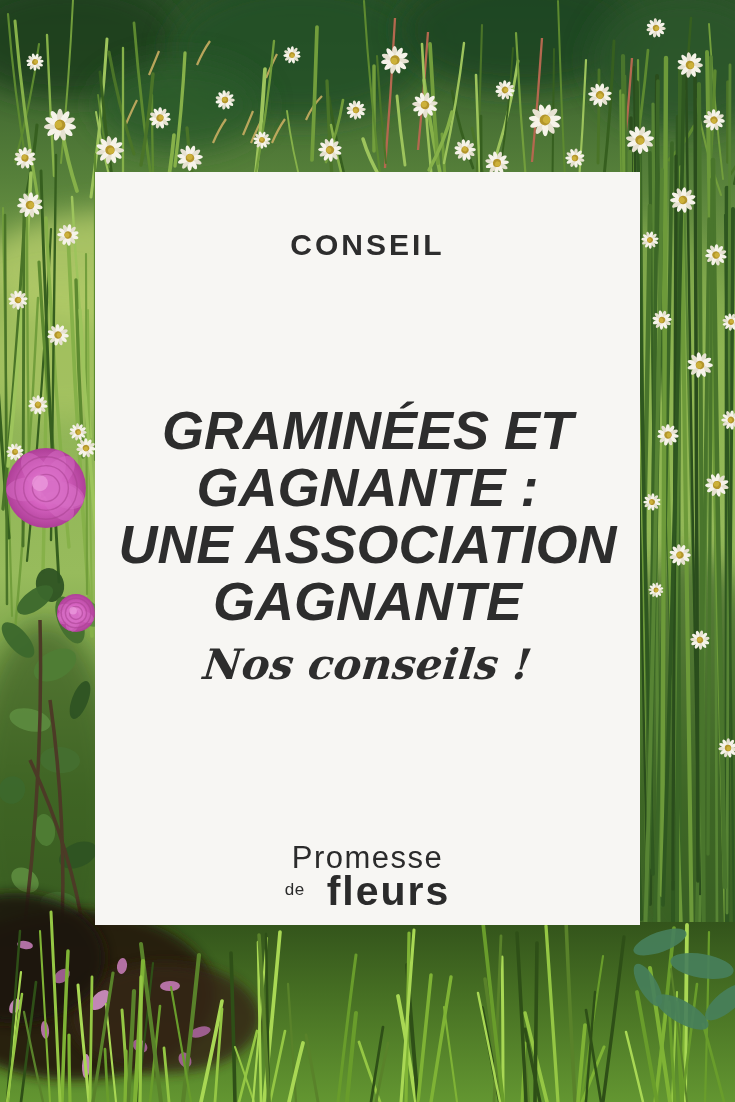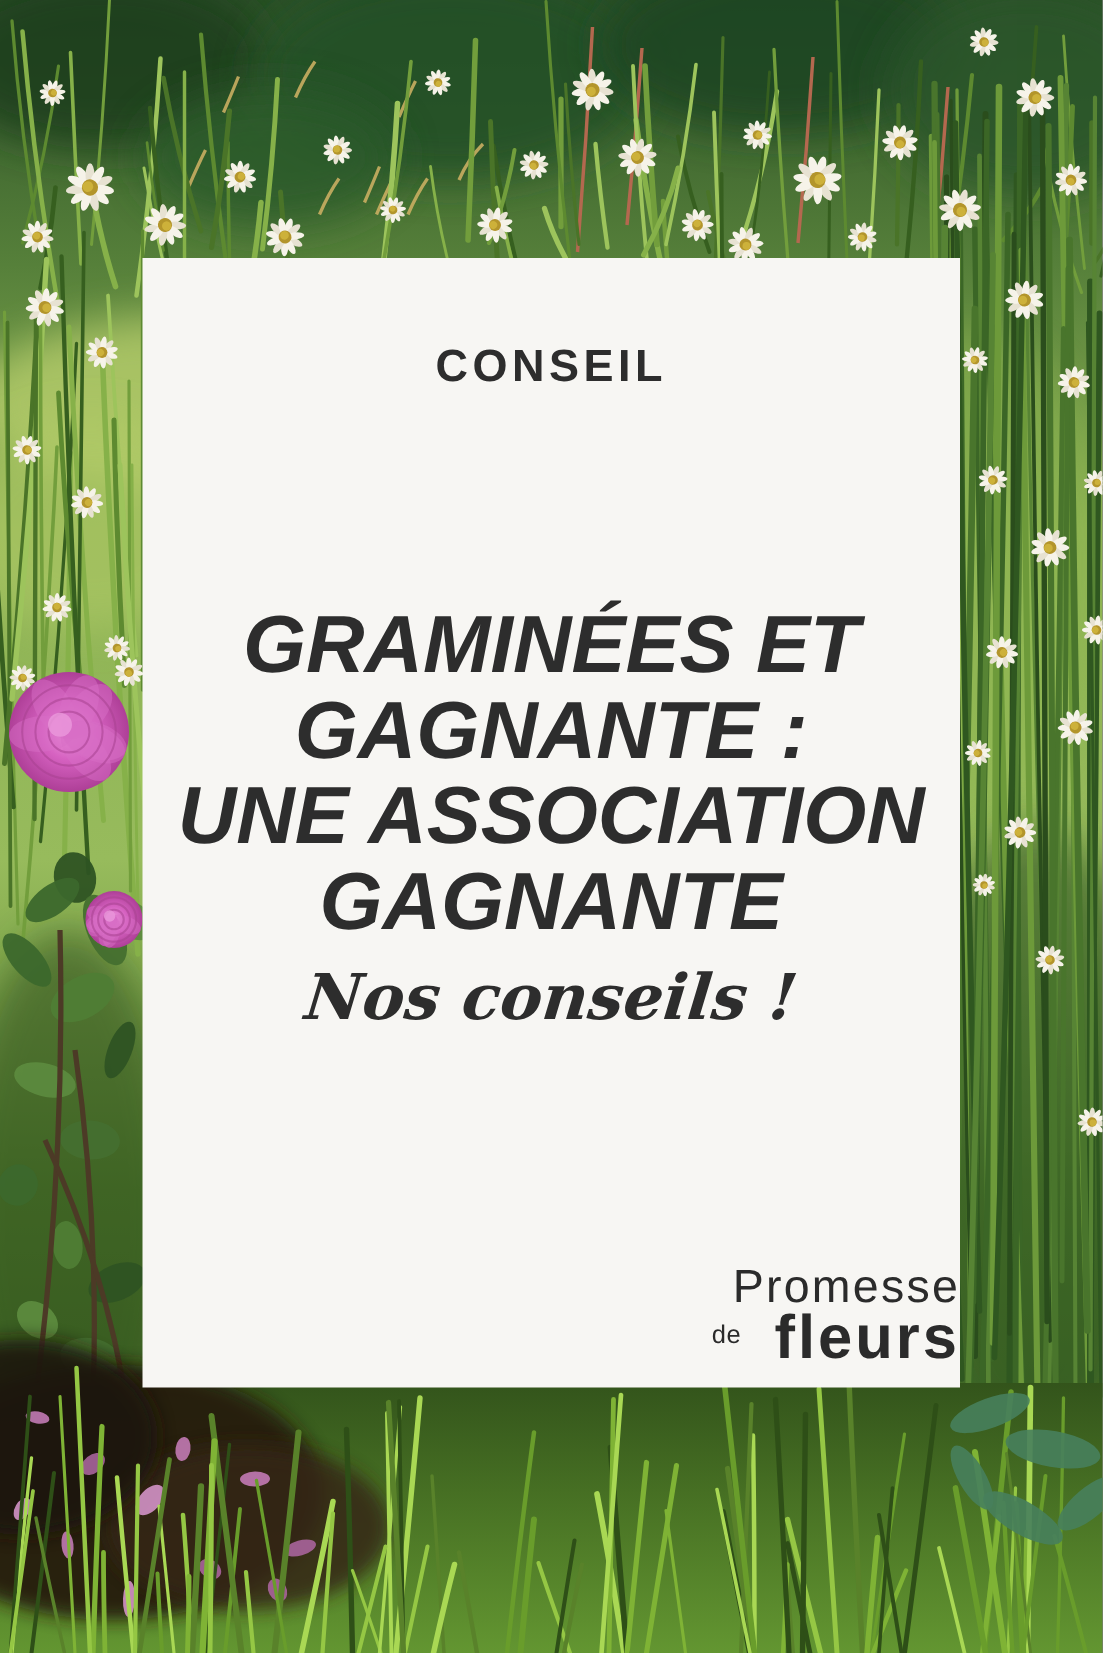--- a/index.html
+++ b/index.html
@@ -23,21 +23,21 @@
     font-size:54px; line-height:57px; font-weight:800; letter-spacing:0px;font-style:italic;
   }
   .title span { display:block; }
   .subtitle {
     position:absolute; top:468px; left:0; right:0; text-align:center;
     font-family:"DejaVu Serif", serif; font-style:italic; font-weight:600;
     font-size:42px; transform:skewX(-6deg);
   }
   .logo {
     position:absolute; top:670px; left:0; right:0;
-    display:flex; flex-direction:column; align-items:flex-end; color:#2b2b2b;
+    display:flex; flex-direction:column; align-items:center; color:#2b2b2b;
   }
   .logo-top { font-size:31px; letter-spacing:1.5px; line-height:1; font-weight:400; }
   .logo-bottom { display:flex; align-items:flex-start; margin-top:-2px;gap:20px; }
   .logo-de { font-size:17px; margin-top:9px; margin-right:2px; letter-spacing:0.5px; }
   .logo-fleurs { font-size:41px; line-height:1; letter-spacing:2px; font-weight:700; }
 </style>
 </head>
 <body>
 
 <div class="stage">

